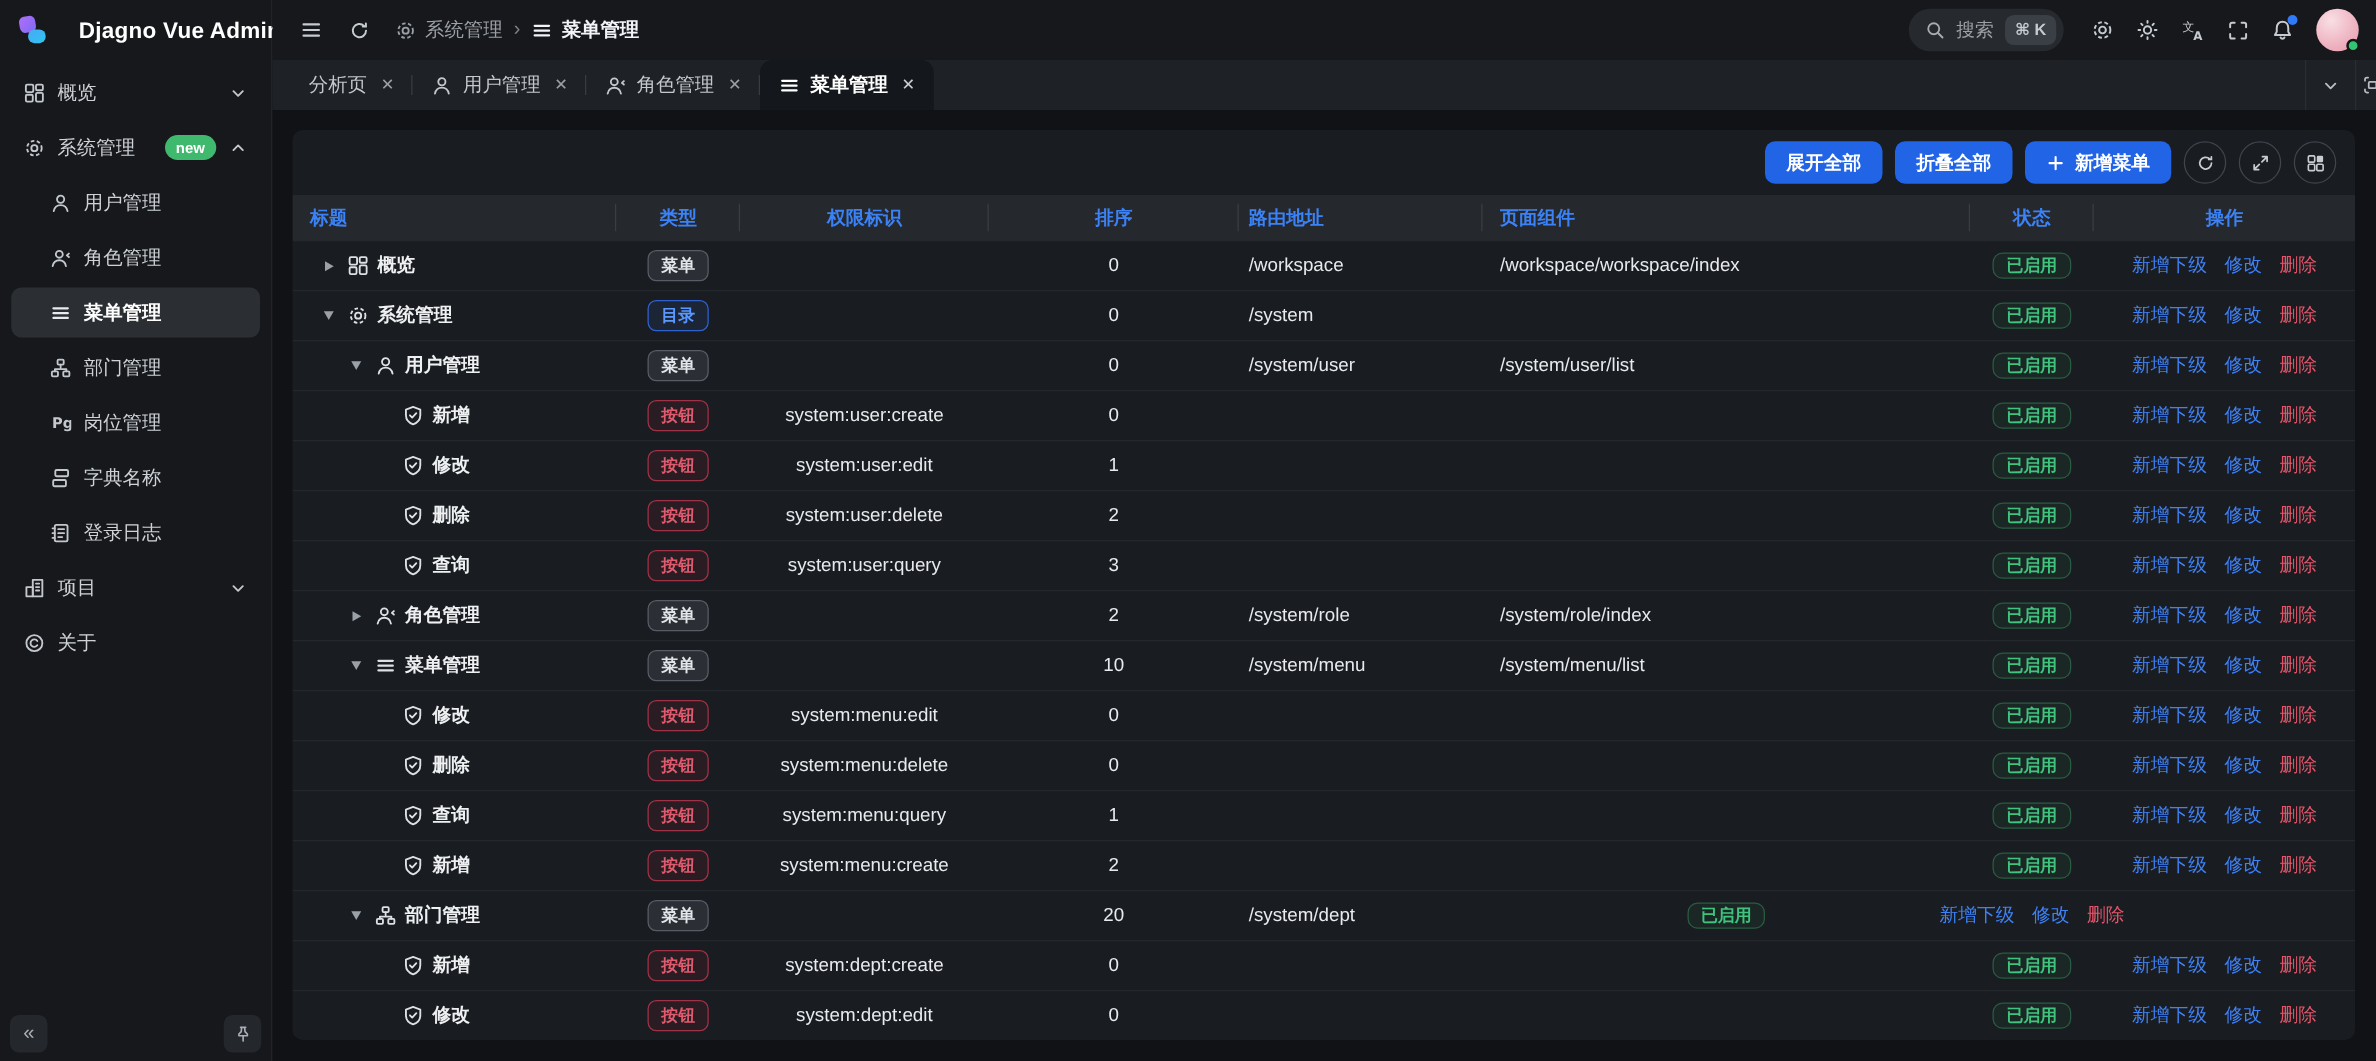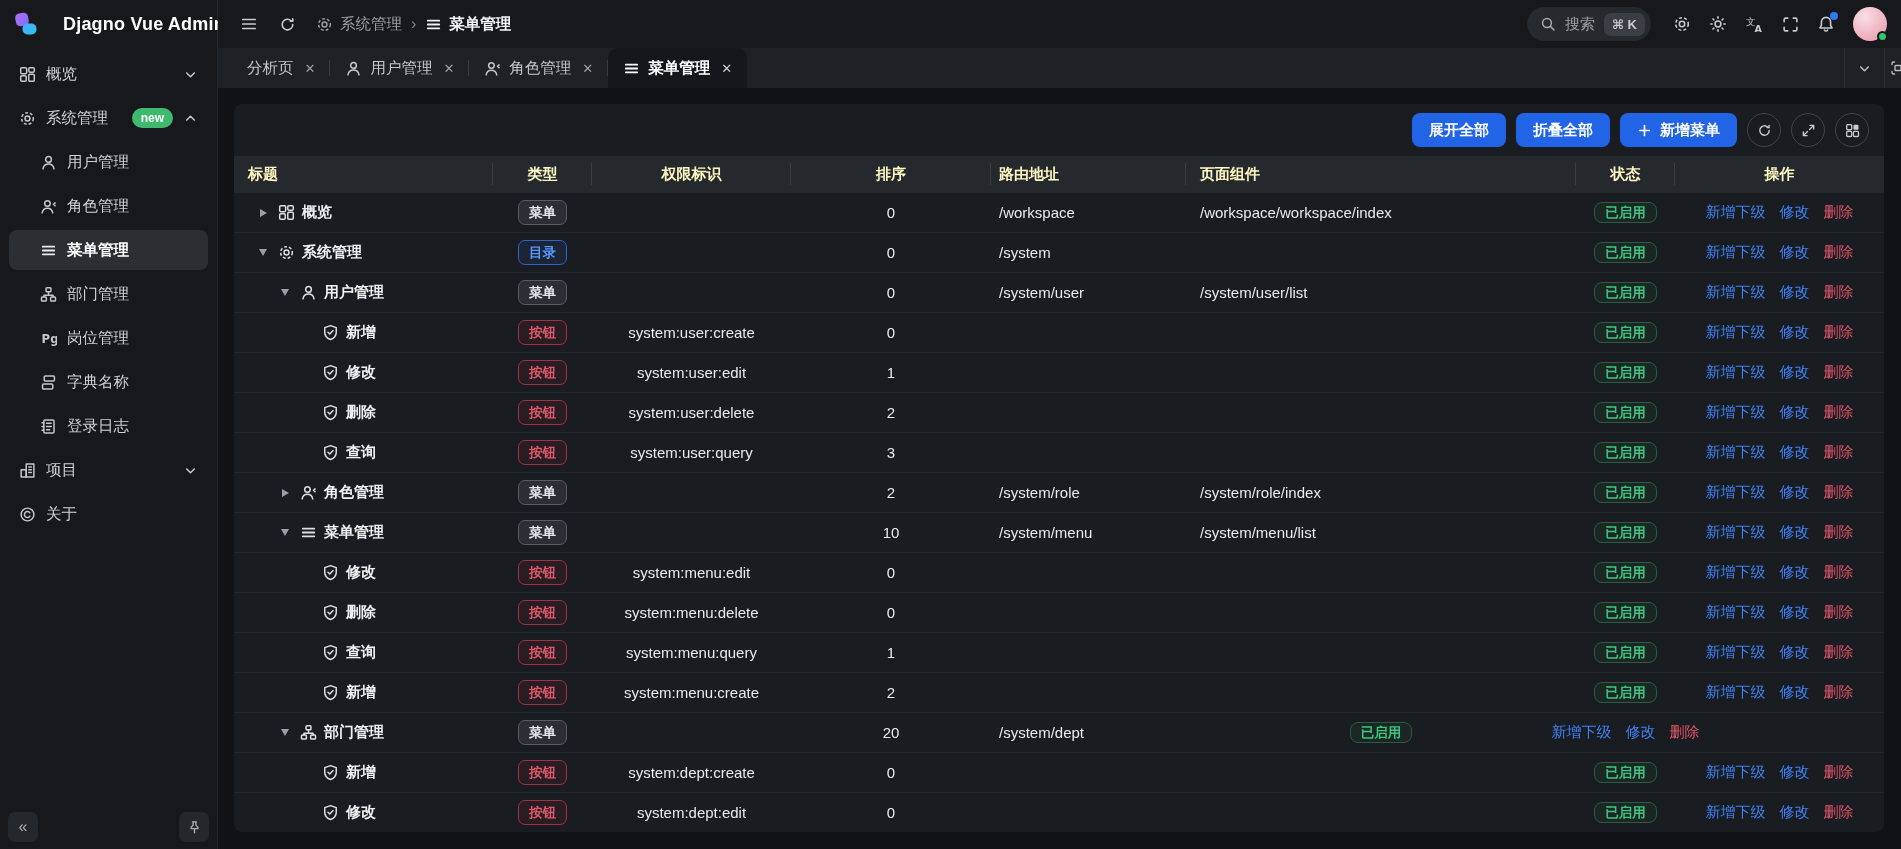--- a/index.html
+++ b/index.html
@@ -63,21 +63,21 @@
 
   
   .content { flex:1; background:#101215; padding:16px 17px 0 16px; overflow:hidden; }
   .card { background:#191c20; border-radius:8px; height:728px; display:flex; flex-direction:column; overflow:hidden; }
   .toolbar { height:52px; flex:none; display:flex; align-items:center; justify-content:flex-end; gap:10px; padding:0 15px; }
   .btn-primary { background:#2264e6; color:#fff; border:none; height:34px; padding:0 17px; border-radius:8px; font-size:15px; font-weight:600; display:inline-flex; align-items:center; gap:8px; cursor:pointer; font-family:inherit; }
   .icon-circle { width:34px; height:34px; border-radius:50%; border:1px solid #40454c; color:#c7ccd2; background:transparent; display:flex; align-items:center; justify-content:center; cursor:pointer; }
 
   
   .thead, .trow { display:grid; grid-template-columns:259px 99px 199px 200px 195px 390px 99px 1fr; align-items:center; }
-  .thead { height:36px; flex:none; background:#25282d; font-size:15px; font-weight:700; color:#fef9c3; }
+  .thead { height:36px; flex:none; background:#25282d; font-size:15px; font-weight:700; color:#3b82f6; }
   .th { position:relative; height:100%; display:flex; align-items:center; justify-content:center; }
   .th.left { justify-content:flex-start; }
   .th.pad14 { padding-left:14px; }
   .th.pad8 { padding-left:8px; }
   .th:not(:last-child)::after { content:''; position:absolute; right:0; top:7px; bottom:7px; width:1px; background:#3a3e44; }
   .tbody { flex:1; overflow:hidden; }
   .trow { height:40px; border-top:1px solid #24272c; font-size:15px; }
   .cell { display:flex; align-items:center; justify-content:center; color:#e8eaed; font-weight:500; min-width:0; }
   .cell.left { justify-content:flex-start; }
   .cell.pad14 { padding-left:14px; }

